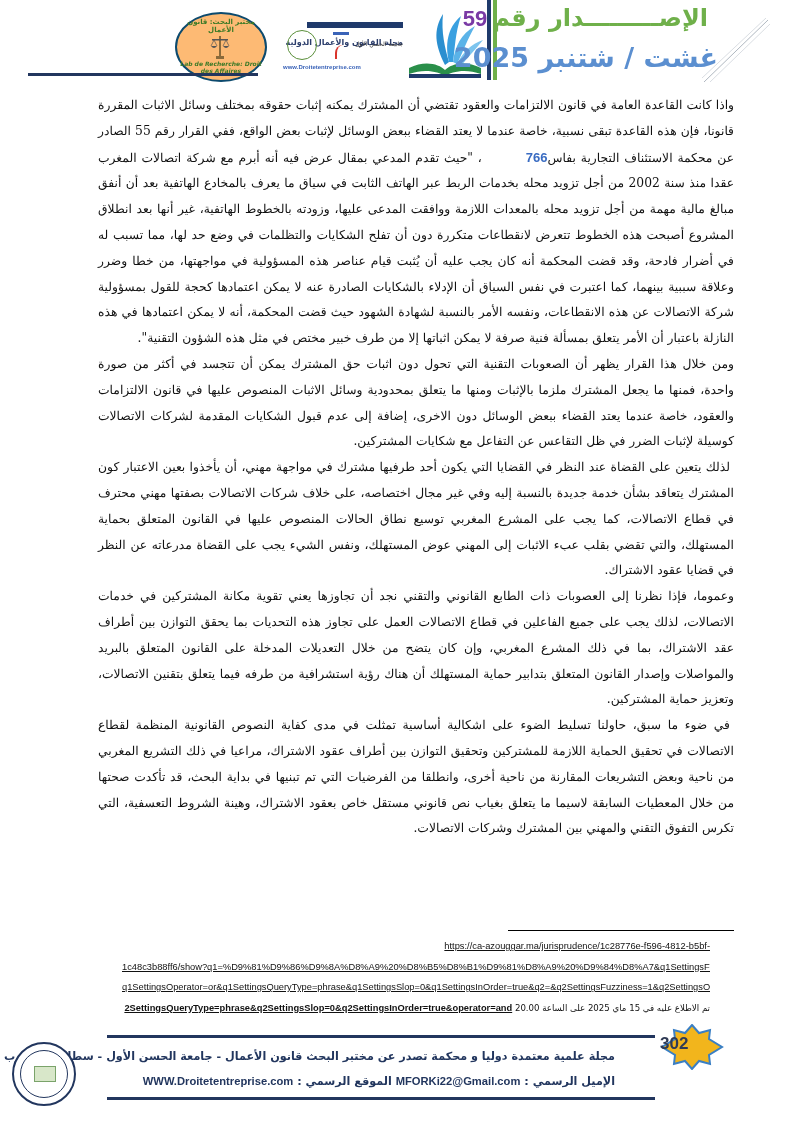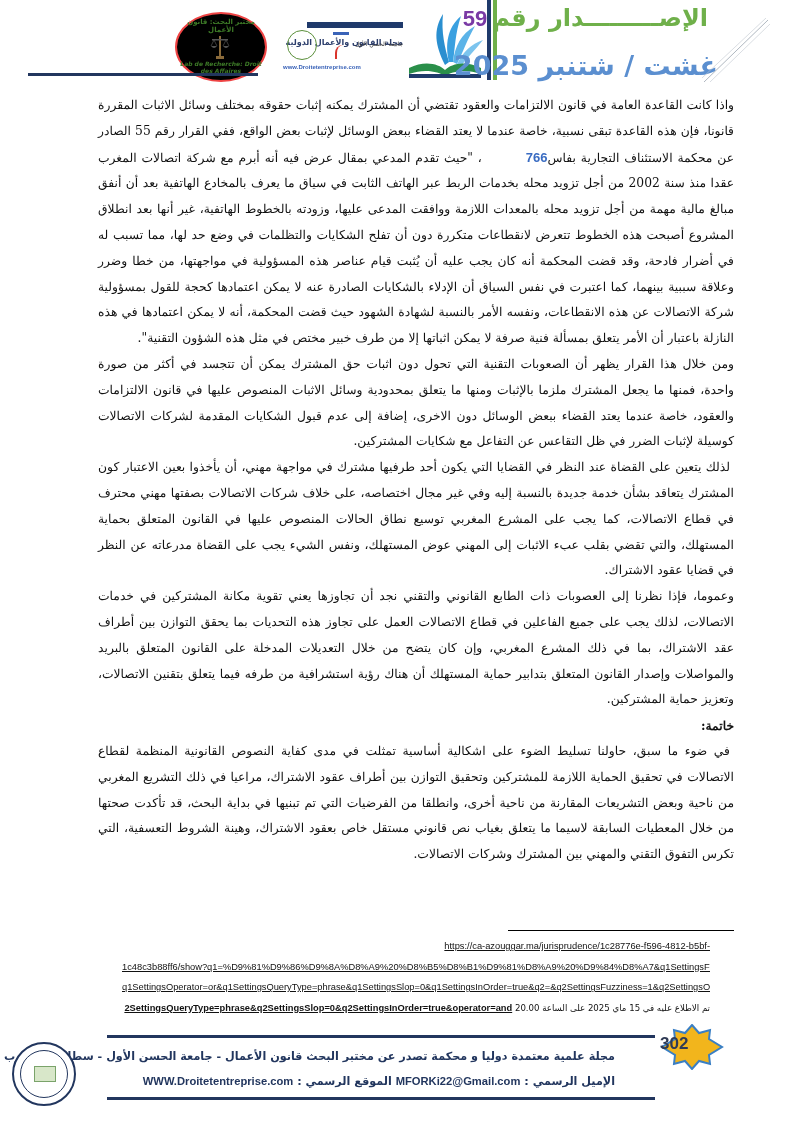--- a/index.html
+++ b/index.html
@@ -2,42 +2,42 @@
 <html><head>
 <meta charset="utf-8">
 <style>
   html, body { margin:0; padding:0; background:#ffffff; }
   body { width:793px; height:1122px; position:relative; overflow:hidden; font-family:"DejaVu Sans", sans-serif; }
 
   
   .header { position:absolute; left:0; top:0; width:793px; height:88px; }
   .issn { position:absolute; left:30px; top:32px; width:134px; height:36px; background:#6fb04a; border-radius:18px;
           color:#fff; font-family:"Liberation Sans", sans-serif; font-size:17px; font-weight:bold; line-height:36px; text-align:center; }
-  .lab-seal { position:absolute; left:175px; top:12px; width:88px; height:66px; border-radius:50%; border:2px solid #ef4444; background:#000000; }
+  .lab-seal { position:absolute; left:175px; top:12px; width:88px; height:66px; border-radius:50%; border:2px solid #0c4a6e; background:#fdba74; }
   .lab-seal .ring-text { position:absolute; left:0; right:0; top:4px; text-align:center; font-size:7px; color:#3d7a27; font-weight:bold; }
   .lab-seal .ring-text-b { position:absolute; left:0; right:0; bottom:6px; text-align:center; font-size:6px; color:#3d7a27; font-style:italic; font-weight:bold; }
   .lab-seal .scale { position:absolute; left:32px; top:20px; width:22px; height:26px; }
   .header-rule { position:absolute; left:28px; top:73px; width:230px; height:3px; background:#22365e; }
 
   .journal-banner { position:absolute; left:283px; top:10px; width:120px; height:70px; }
   .jb-title { position:absolute; right:0; top:0; font-size:8px; color:#2b3d6b; font-weight:bold; white-space:nowrap;margin-top:28px; }
   .jb-sub { position:absolute; right:0; top:12px; width:96px; height:6px; background:#1f3a6b; }
   .jb-mini-seal { position:absolute; left:4px; top:20px; width:28px; height:28px; border-radius:50%; border:1.5px solid #5a8f3a; }
   .jb-castle { position:absolute; left:50px; top:22px; width:16px; height:26px; border-top:3px solid #3a63b8; }
   .jb-castle::after { content:""; position:absolute; left:2px; top:10px; width:10px; height:14px; border-left:2px solid #d9342b; border-radius:8px 0 0 0; }
   .jb-univ { position:absolute; left:72px; top:30px; font-size:6px; color:#333; white-space:nowrap; }
   .jb-url { position:absolute; left:0; top:54px; font-size:6px; color:#3a63b8; font-weight:bold; font-family:"Liberation Sans", sans-serif; }
   .jb-book { position:absolute; left:405px; top:10px; width:80px; height:70px; }
   .vbar1 { position:absolute; left:487px; top:0; width:4px; height:80px; background:#1f3a6b; }
   .vbar2 { position:absolute; left:493px; top:0; width:4px; height:80px; background:#6fb04a; }
 
   .issue-line { position:absolute; left:508px; top:4px; width:200px; direction:rtl; text-align:center; white-space:nowrap; }
   .issue-word { color:#6fb04a; font-weight:bold; font-size:24px; font-family:"DejaVu Sans", sans-serif; }
   .issue-num { color:#7a3aa5; font-weight:bold; font-size:22px; font-family:"Liberation Sans", sans-serif; }
-  .date-line { position:absolute; left:508px; top:50px; width:210px; direction:rtl; text-align:right; white-space:nowrap;
+  .date-line { position:absolute; left:508px; top:42px; width:210px; direction:rtl; text-align:right; white-space:nowrap;
                color:#5b8fd0; font-weight:bold; font-size:27px; font-family:"DejaVu Sans", sans-serif; }
   .deco-lines { position:absolute; left:700px; top:18px; width:70px; height:66px; }
 
   
   .content { position:absolute; left:98px; top:93px; width:636px; direction:rtl; text-align:justify;
              font-family:"DejaVu Serif", serif; font-size:12.3px; line-height:25.8px; color:#111; }
   .content p { margin:0; }
   .content p.indent { text-indent:4px; }
   .fn-ref { color:#3a6cc2; font-family:"Liberation Sans", sans-serif; font-weight:bold; font-size:13px;margin-left:44px; }
   .heading { font-weight:bold; }
@@ -118,21 +118,20 @@
   </svg>
 </div>
 
 <div class="content">
   <p>
     <span>واذا كانت القاعدة العامة في قانون الالتزامات والعقود تقتضي أن المشترك  يمكنه إثبات حقوقه بمختلف وسائل الاثبات المقررة قانونا، فإن هذه القاعدة تبقى نسبية، خاصة عندما لا يعتد القضاء ببعض الوسائل لإثبات بعض الواقع، ففي القرار رقم 55 الصادر عن محكمة الاستئناف التجارية بفاس</span><span class="fn-ref">766</span><span>، "حيث تقدم المدعي بمقال عرض فيه أنه أبرم مع  شركة اتصالات المغرب عقدا منذ سنة 2002 من أجل تزويد محله بخدمات الربط عبر الهاتف الثابت في سياق ما يعرف بالمخادع الهاتفية بعد أن أنفق مبالغ مالية مهمة من أجل تزويد محله بالمعدات اللازمة ووافقت المدعى عليها، وزودته بالخطوط الهاتفية، غير أنها بعد انطلاق المشروع أصبحت هذه الخطوط تتعرض لانقطاعات متكررة دون أن تفلح الشكايات والتظلمات في وضع حد لها، مما تسبب له في أضرار فادحة،  وقد قضت المحكمة أنه كان يجب عليه أن يُثبت قيام عناصر هذه المسؤولية في مواجهتها، من خطا وضرر وعلاقة سببية بينهما، كما اعتبرت في نفس السياق أن الإدلاء بالشكايات الصادرة عنه لا يمكن اعتمادها كحجة للقول بمسؤولية شركة الاتصالات عن هذه الانقطاعات، ونفسه الأمر بالنسبة لشهادة الشهود حيث قضت المحكمة، أنه لا يمكن اعتمادها في هذه النازلة باعتبار أن الأمر يتعلق بمسألة فنية صرفة لا يمكن اثباتها إلا من طرف خبير مختص في مثل هذه الشؤون التقنية".</span>
   </p>
   <p>ومن خلال هذا القرار يظهر أن الصعوبات التقنية التي تحول دون اثبات حق المشترك يمكن أن تتجسد في أكثر من صورة واحدة، فمنها ما يجعل المشترك ملزما بالإثبات ومنها ما يتعلق بمحدودية وسائل الاثبات المنصوص عليها في قانون الالتزامات والعقود، خاصة عندما يعتد القضاء ببعض الوسائل دون الاخرى، إضافة إلى عدم قبول الشكايات المقدمة لشركات الاتصالات كوسيلة لإثبات الضرر في ظل التقاعس عن التفاعل مع شكايات المشتركين.</p>
   <p class="indent"> لذلك يتعين على القضاة عند النظر في القضايا التي يكون أحد طرفيها مشترك في مواجهة مهني، أن يأخذوا بعين الاعتبار كون المشترك يتعاقد بشأن خدمة جديدة بالنسبة إليه وفي غير مجال اختصاصه، على خلاف شركات الاتصالات بصفتها مهني محترف في قطاع الاتصالات، كما يجب على المشرع المغربي توسيع نطاق الحالات المنصوص عليها في القانون المتعلق بحماية المستهلك، والتي تقضي بقلب عبء الاثبات إلى المهني عوض المستهلك، ونفس الشيء يجب على القضاة مدرعاته عن النظر في قضايا عقود الاشتراك.</p>
   <p>وعموما، فإذا نظرنا إلى العصوبات ذات الطابع القانوني والتقني نجد أن تجاوزها يعني تقوية مكانة المشتركين في خدمات الاتصالات، لذلك يجب على جميع الفاعلين في قطاع الاتصالات العمل على تجاوز هذه التحديات بما يحقق التوازن بين أطراف عقد الاشتراك، بما في ذلك المشرع المغربي، وإن كان يتضح من خلال التعديلات المدخلة على القانون المتعلق بالبريد والمواصلات وإصدار القانون المتعلق بتدابير حماية المستهلك أن هناك رؤية استشرافية من طرفه فيما يتعلق بتقنين الاتصالات، وتعزيز حماية المشتركين.</p>
-  <p class="heading">خاتمة:</p>
   <p class="indent"> في ضوء ما سبق، حاولنا تسليط الضوء على اشكالية أساسية تمثلت في مدى كفاية النصوص القانونية المنظمة لقطاع الاتصالات في تحقيق الحماية اللازمة للمشتركين وتحقيق التوازن بين أطراف عقود الاشتراك، مراعيا في ذلك التشريع المغربي من ناحية وبعض التشريعات المقارنة من ناحية أخرى، وانطلقا من الفرضيات التي تم تبنيها في بداية البحث، قد تأكدت صحتها من خلال المعطيات السابقة لاسيما ما يتعلق بغياب نص قانوني مستقل خاص بعقود الاشتراك، وهينة الشروط التعسفية، التي تكرس التفوق التقني والمهني بين المشترك وشركات الاتصالات.</p>
 </div>
 
 <div class="fn-rule"></div>
 <div class="footnote">
   <span class="url">https://ca-azouggar.ma/jurisprudence/1c28776e-f596-4812-b5bf-</span>
   <span class="url">1c48c3b88ff6/show?q1=%D9%81%D9%86%D9%8A%D8%A9%20%D8%B5%D8%B1%D9%81%D8%A9%20%D9%84%D8%A7&amp;q1SettingsFuzziness=1&amp;</span>
   <span class="url">q1SettingsOperator=or&amp;q1SettingsQueryType=phrase&amp;q1SettingsSlop=0&amp;q1SettingsInOrder=true&amp;q2=&amp;q2SettingsFuzziness=1&amp;q2SettingsOperator=or&amp;q</span>
   <span class="last">
     <span>تم الاطلاع عليه في 15 ماي 2025 على الساعة 20.00</span>

